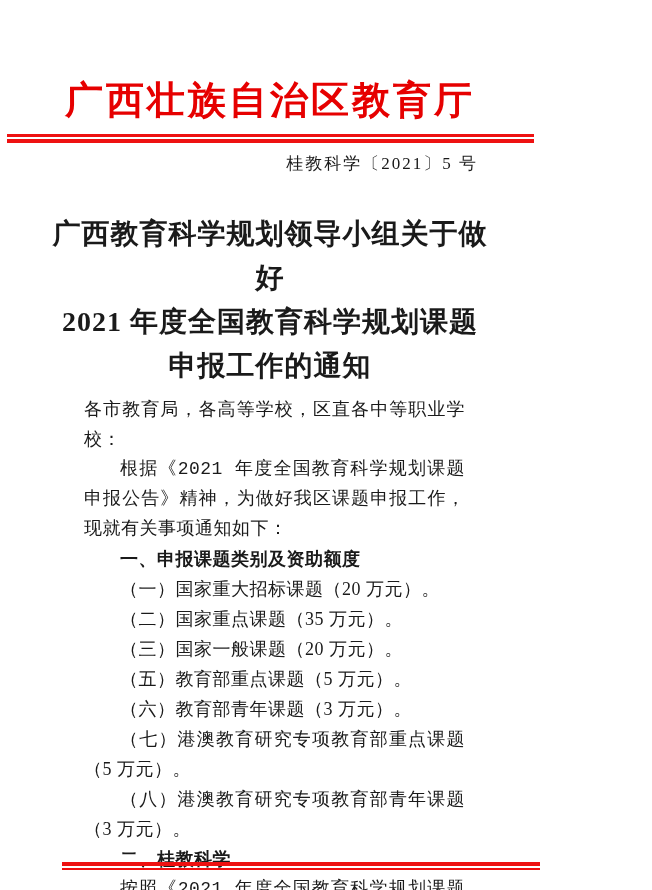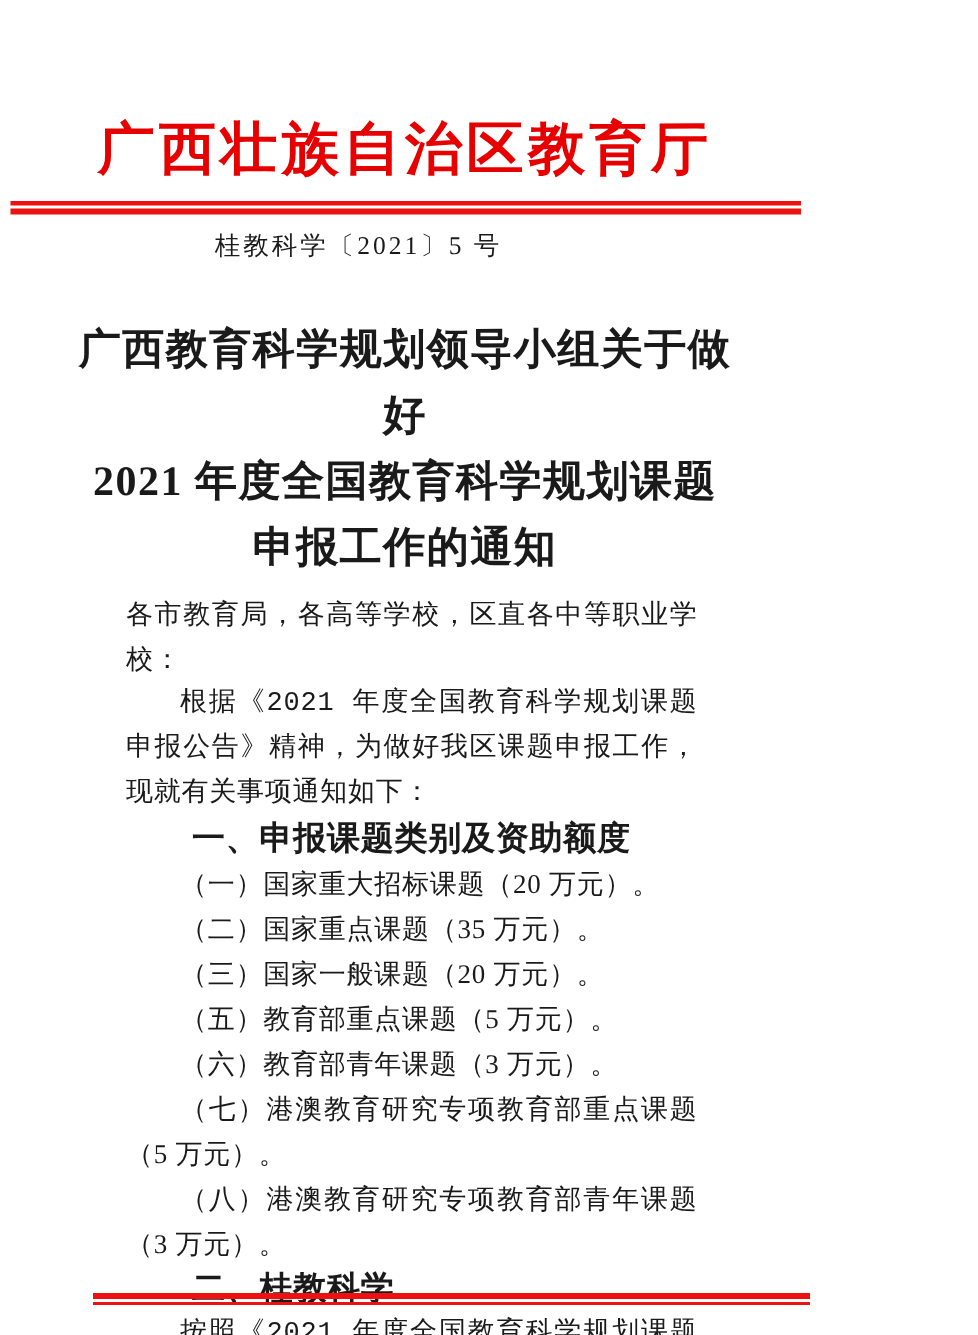--- a/index.html
+++ b/index.html
@@ -27,21 +27,21 @@
   }
   .header-rule{
     margin:14px auto 0 auto;
     width:527px;
     height:2px;
     border-top:3px solid var(--rule-red);
     border-bottom:4px solid var(--rule-red);
   }
   .doc-number{
     margin:9px 62px 0 0;
-    text-align:center;
+    text-align:right;
     font-size:17px;
     line-height:24px;
     letter-spacing:2px;
     font-family:Liberation Serif, serif;
   }
   .title-block{
     margin:36px 40px 0 40px;
     text-align:center;
     font-weight:bold;
     font-size:28px;
@@ -55,21 +55,21 @@
     letter-spacing:0.5px;
     text-align:justify;
   }
   .body-text p{margin:0;}
   .indent{text-indent:2em;font-family:Liberation Mono, monospace;}
   .sec-heading{
     margin:0;
     text-indent:2em;
     font-family:"Liberation Sans","DejaVu Sans",sans-serif;
     font-weight:bold;
-    font-size:22px;
+    font-size:18px;
     line-height:30px;
     letter-spacing:0.5px;
   }
   .list-item{
     text-indent:2em;
     line-height:30px;
   }
   .footer-rule{
     position:absolute;
     left:62px;

